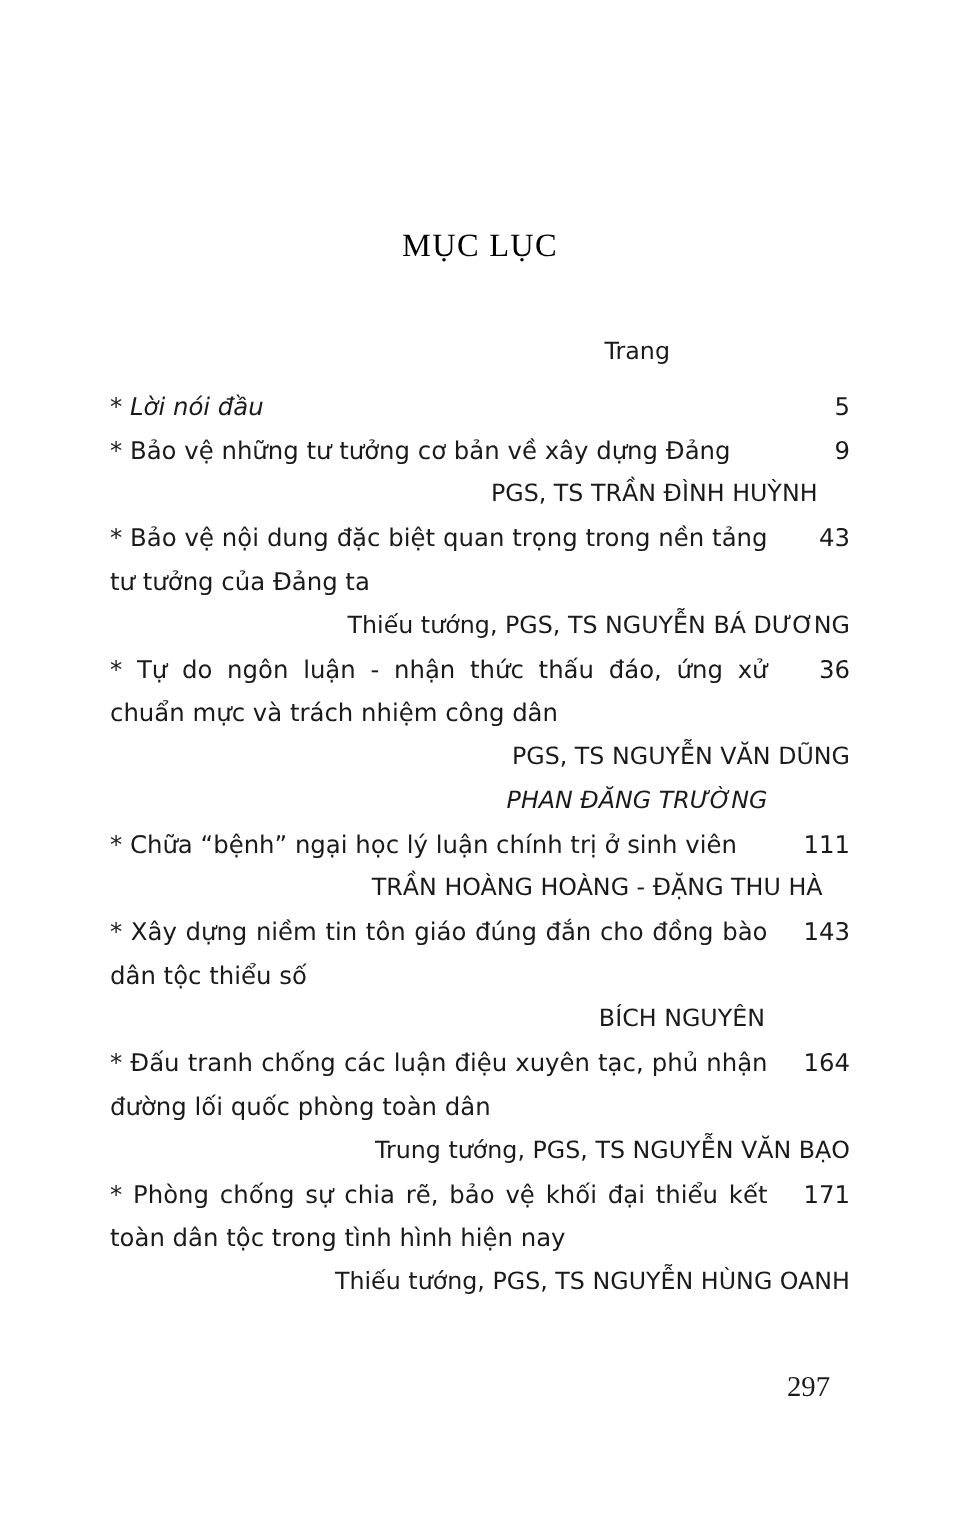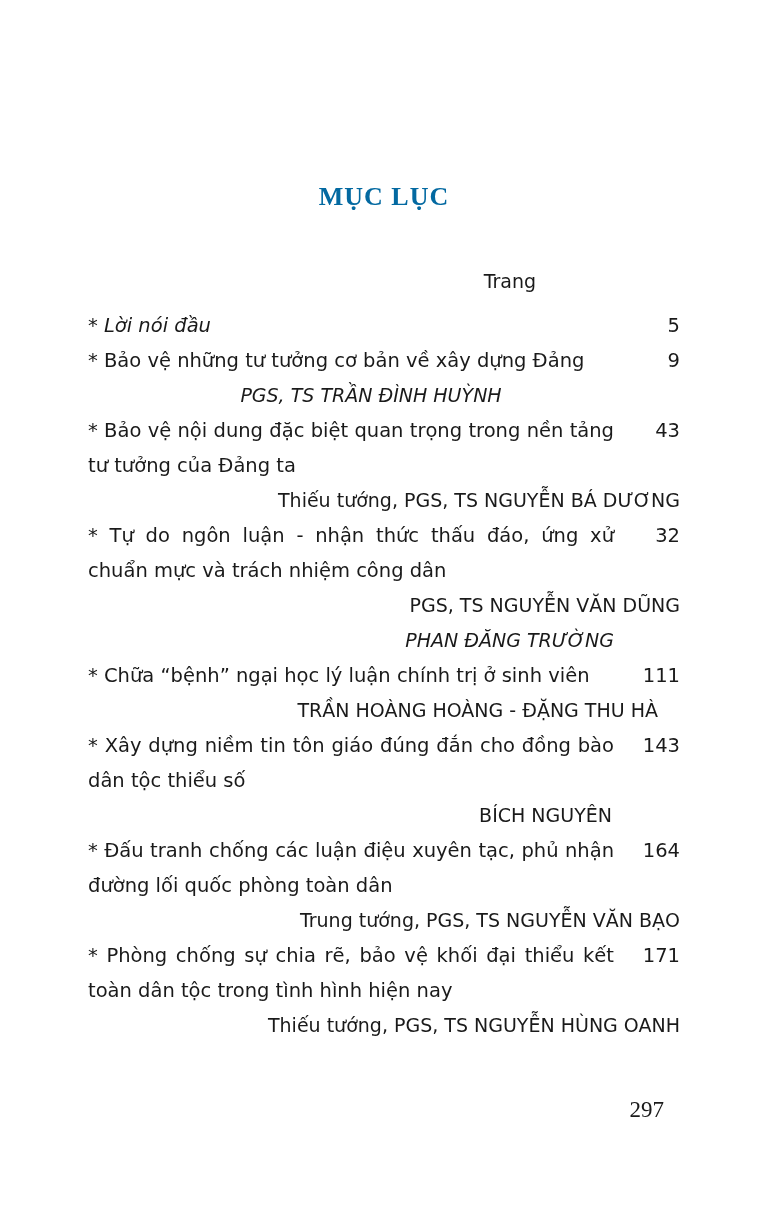--- a/index.html
+++ b/index.html
@@ -24,24 +24,24 @@
   }
 
   
   .toc-title {
     position: absolute;
     top: 182px;
     left: 0;
     width: 768px;
     text-align: center;
     font-family: "Liberation Serif", serif;
-    font-weight: bold;
+    font-weight: normal;
     font-size: 26px;
     letter-spacing: 1px;
-    color: #0369a1;
+    color: #000000;
   }
 
   
   .page-col-header {
     position: absolute;
     top: 270px;
     left: 0;
     width: 624px;
     text-align: right;
     padding-right: 88px;
@@ -90,22 +90,21 @@
   }
   .entry-author {
     display: block;
     text-align: right;
     padding-right: 4px;
     font-size: 19px;
     line-height: 35px;
     color: #1a1a1a;
   }
   .entry-author.center-ish {
-    text-align: center;
-    font-style: italic;
+    text-align: right;
   }
   .entry-author.right-far {
     padding-right: 0px;
   }
 
   
   .folio {
     position: absolute;
     top: 1097px;
     left: 0;
@@ -148,21 +147,21 @@
       <div class="entry-row">
         <div class="entry-title justify" style="padding-right:8px;"><span>*</span> <span>Bảo vệ nội dung đặc biệt quan trọng trong nền tảng tư tưởng của Đảng ta</span></div>
         <div class="entry-page">43</div>
       </div>
       <div class="entry-author right-far">Thiếu tướng, PGS, TS NGUYỄN BÁ DƯƠNG</div>
     </div>
 
     <div class="entry">
       <div class="entry-row">
         <div class="entry-title justify" style="padding-right:8px;"><span>*</span> <span>Tự do ngôn luận - nhận thức thấu đáo, ứng xử chuẩn mực và trách nhiệm công dân</span></div>
-        <div class="entry-page">32</div>
+        <div class="entry-page">36</div>
       </div>
       <div class="entry-author right-far">PGS, TS NGUYỄN VĂN DŨNG</div>
     </div>
 
     <div class="entry">
       <div class="entry-author" style="padding-right:66px;font-style:italic;">PHAN ĐĂNG TRƯỜNG</div>
     </div>
 
     <div class="entry">
       <div class="entry-row">

